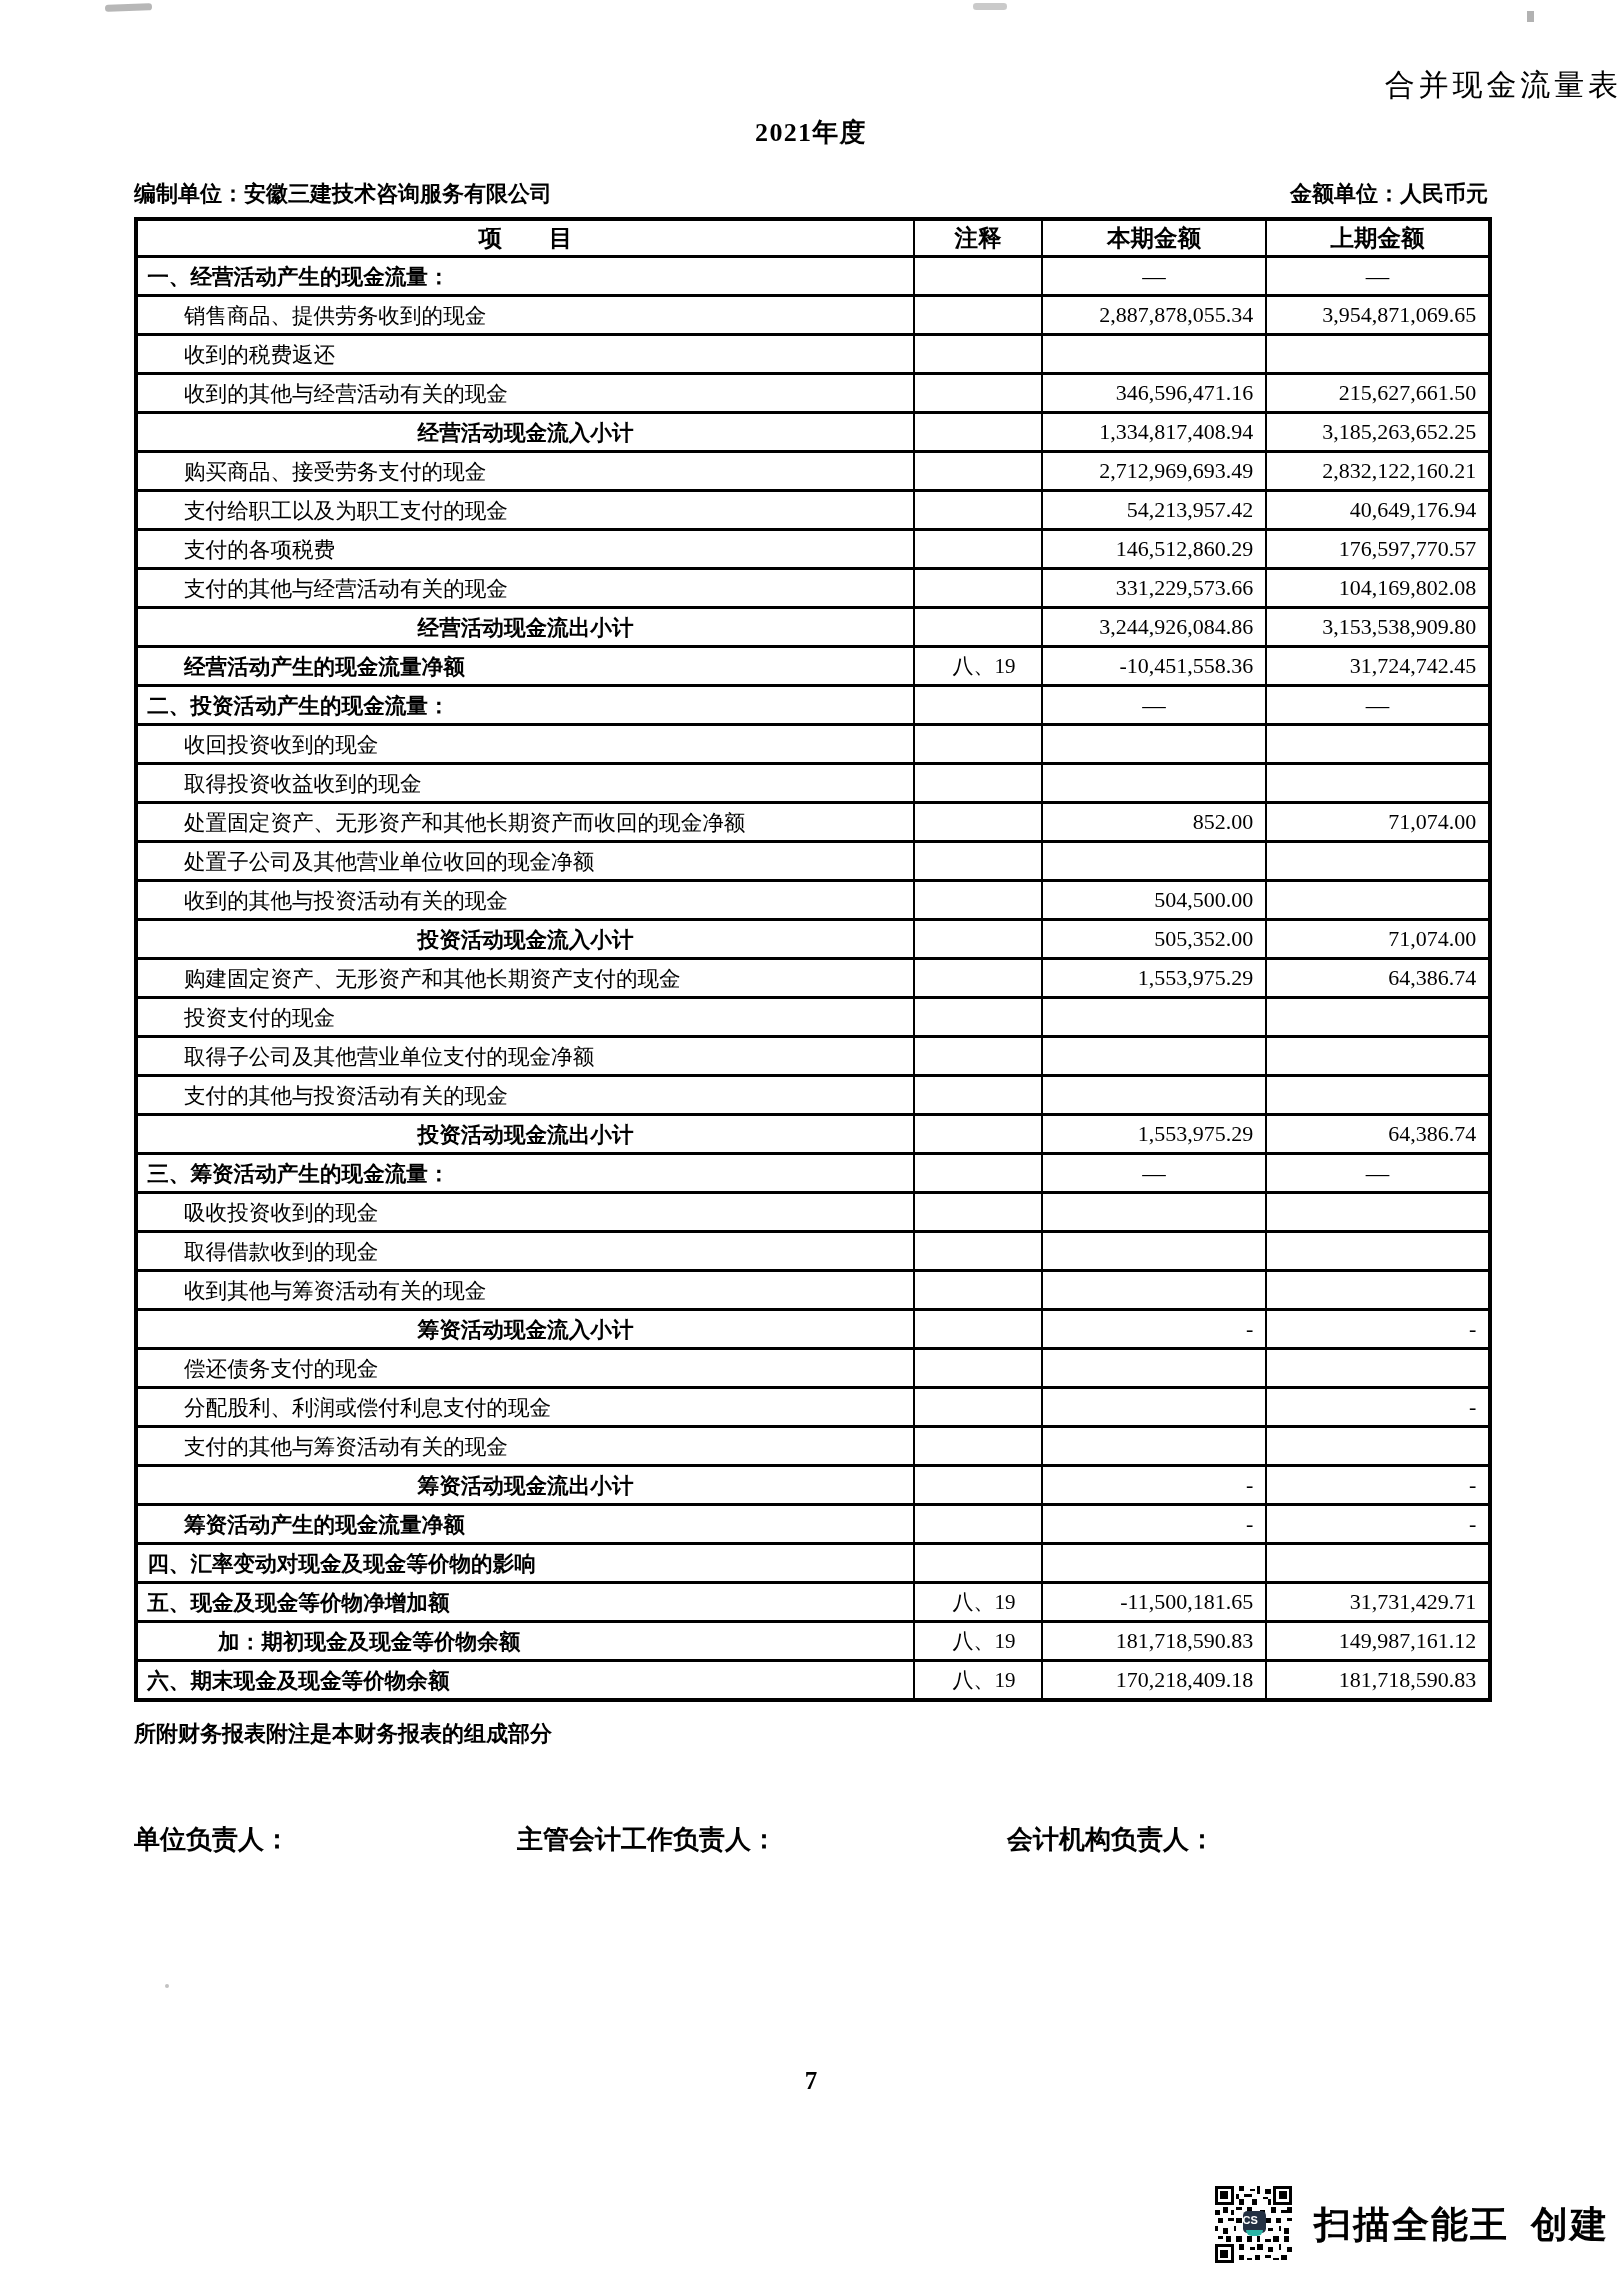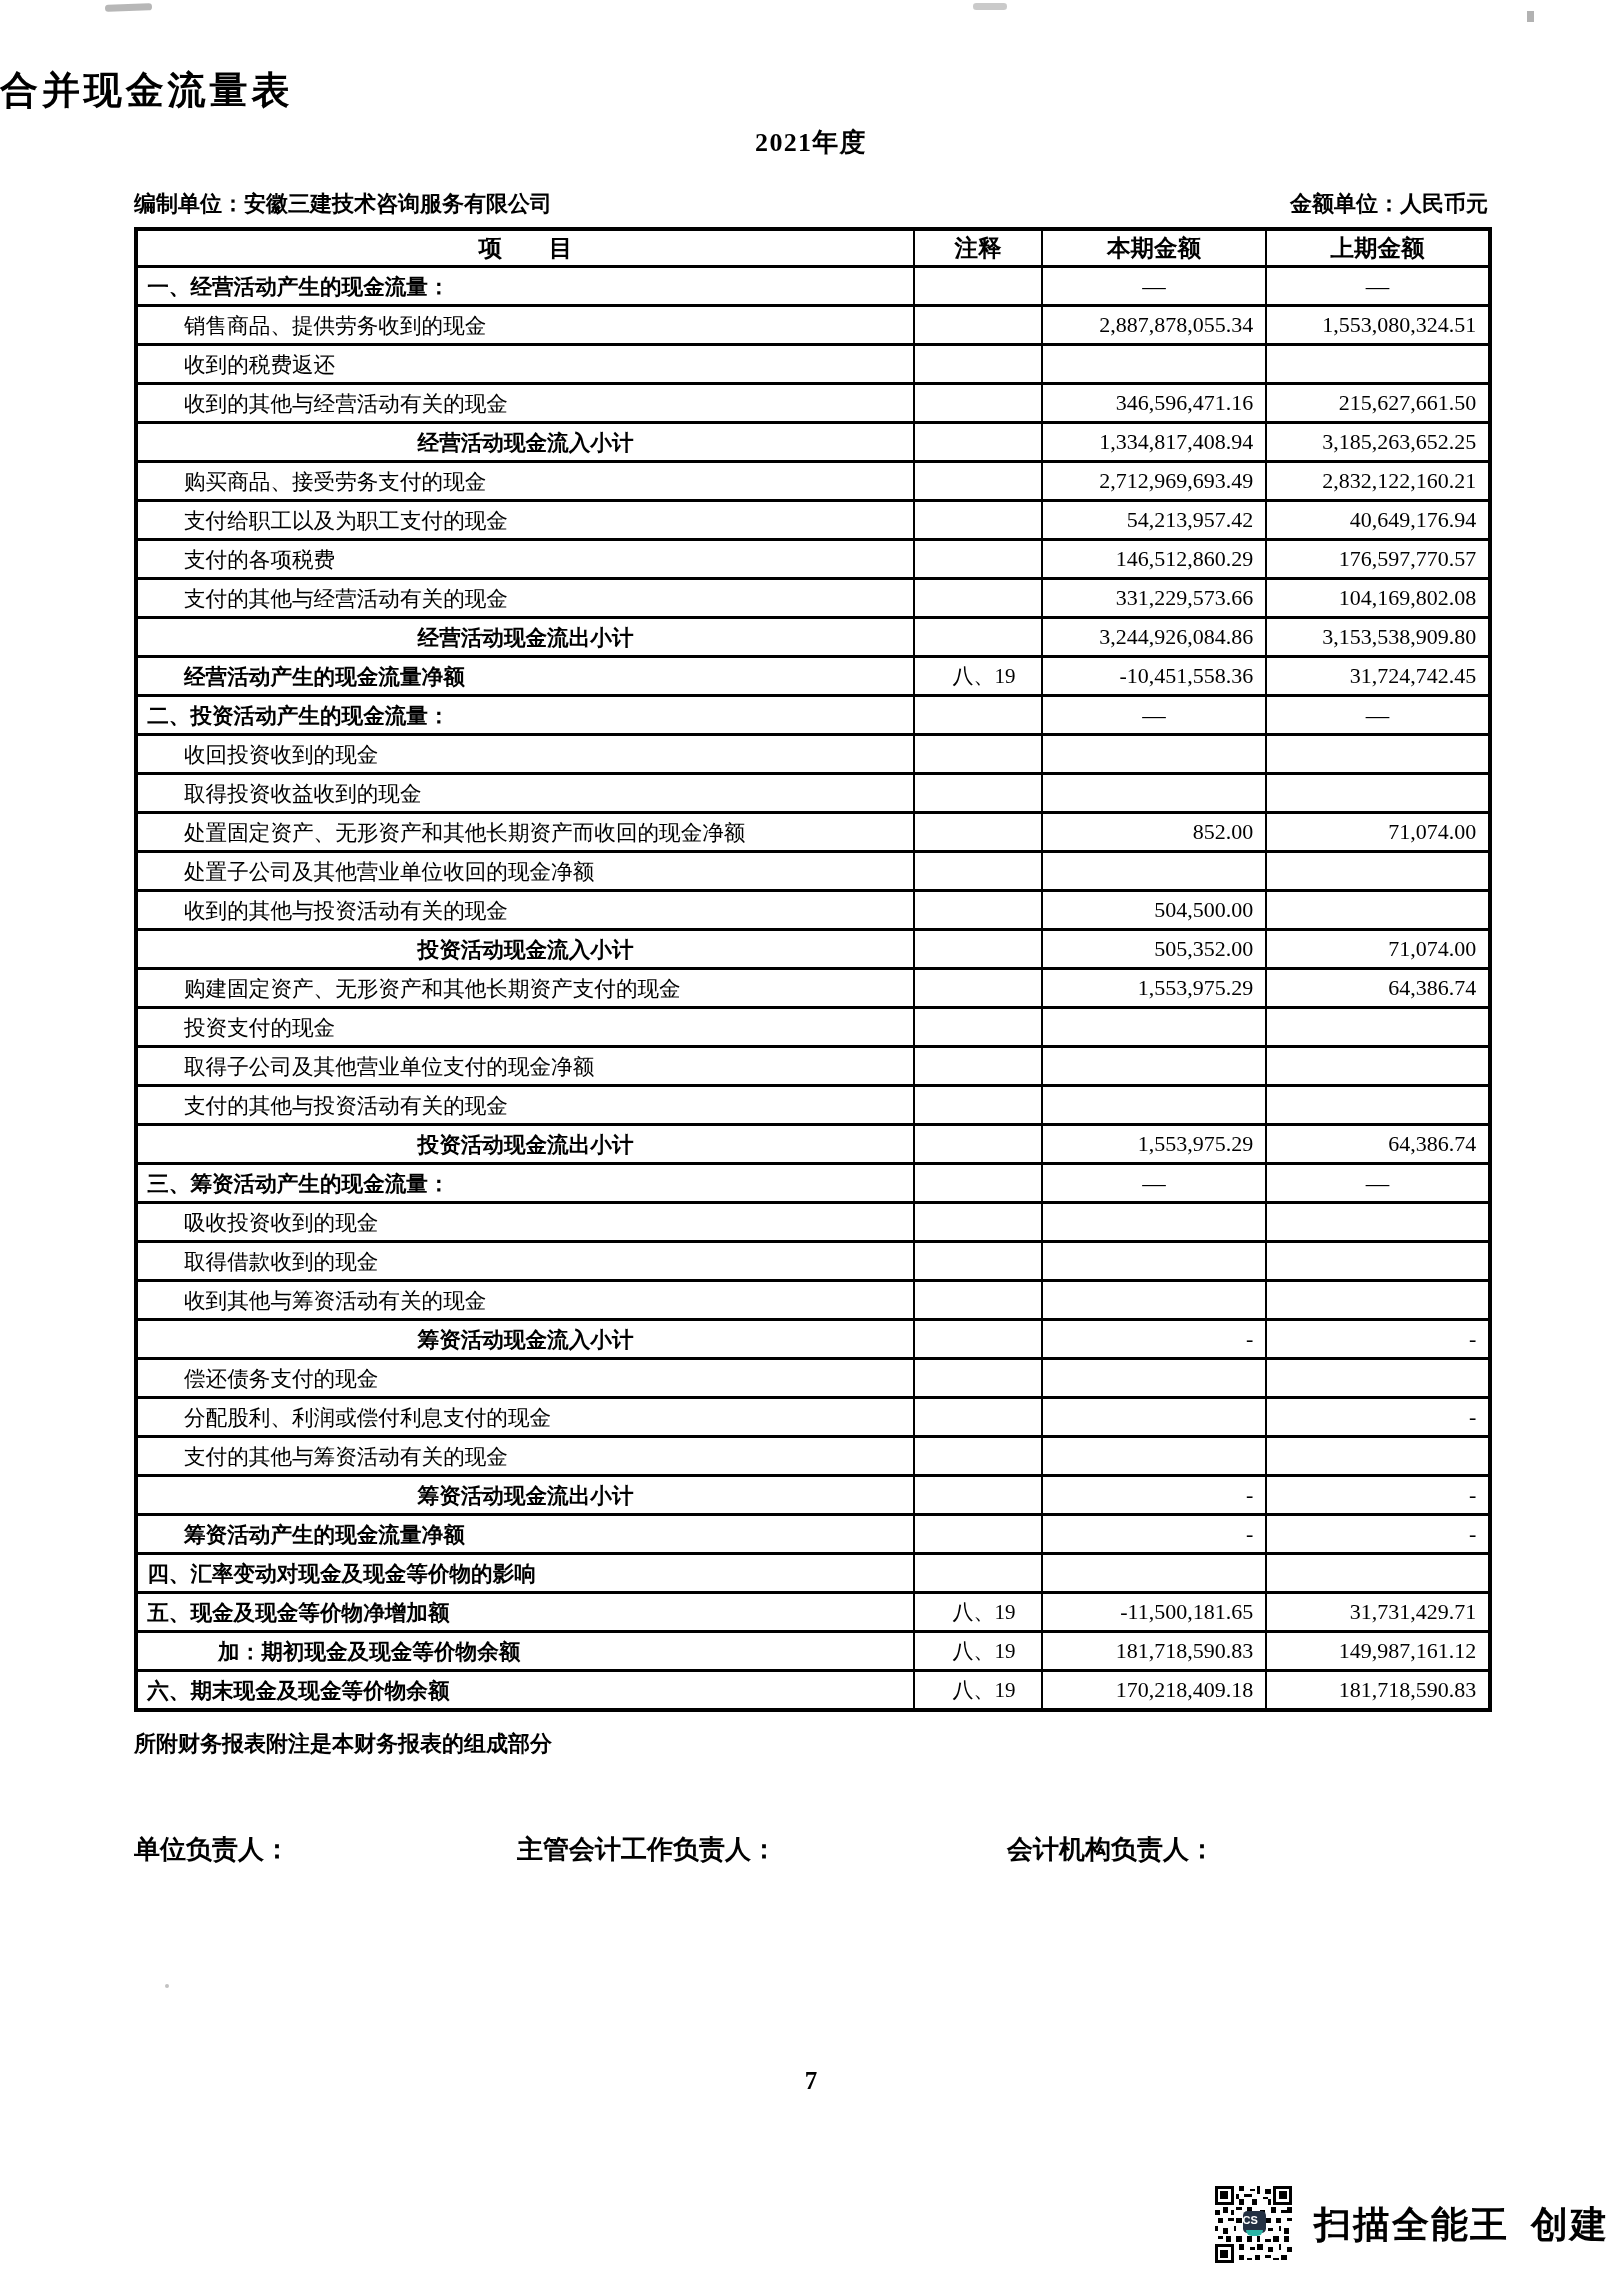--- a/index.html
+++ b/index.html
@@ -6,23 +6,23 @@
   html, body { background: #ffffff; }
   body {
     width: 1622px; height: 2295px;
     position: relative;
     font-family: "Liberation Serif", "DejaVu Serif", serif;
     color: #000;
     overflow: hidden;
   }
   .page-title {
     padding-top: 65px;
-    text-align: left;
-    font-size: 38px;
-    font-weight: bold;
+    text-align: right;
+    font-size: 30px;
+    font-weight: normal;
     letter-spacing: 3.9px;
   }
   .page-subtitle {
     margin-top: 9.2px;
     text-align: center;
     font-size: 26px;
     font-weight: bold;
     letter-spacing: 1.3px;
   }
   .meta-row {
@@ -173,21 +173,21 @@
       <tr class="row-section">
         <td class="col-item">一、经营活动产生的现金流量：</td>
         <td class="col-note"></td>
         <td class="col-amount dash-center">—</td>
         <td class="col-amount dash-center">—</td>
       </tr>
       <tr class="row-item">
         <td class="col-item">销售商品、提供劳务收到的现金</td>
         <td class="col-note"></td>
         <td class="col-amount">2,887,878,055.34</td>
-        <td class="col-amount">1,553,080,324.51</td>
+        <td class="col-amount">3,954,871,069.65</td>
       </tr>
       <tr class="row-item">
         <td class="col-item">收到的税费返还</td>
         <td class="col-note"></td>
         <td class="col-amount"></td>
         <td class="col-amount"></td>
       </tr>
       <tr class="row-item">
         <td class="col-item">收到的其他与经营活动有关的现金</td>
         <td class="col-note"></td>

